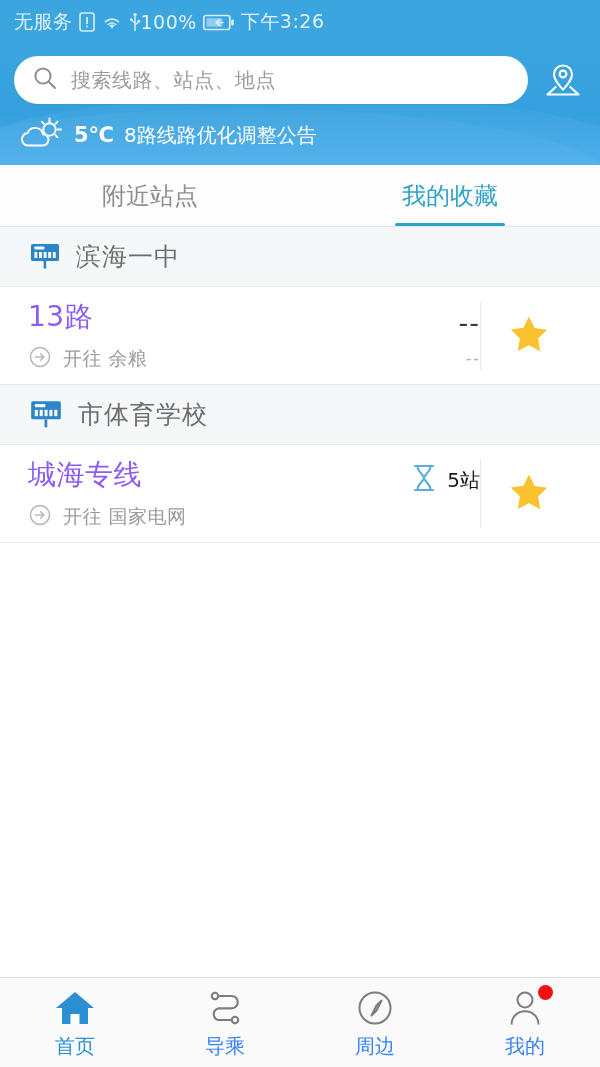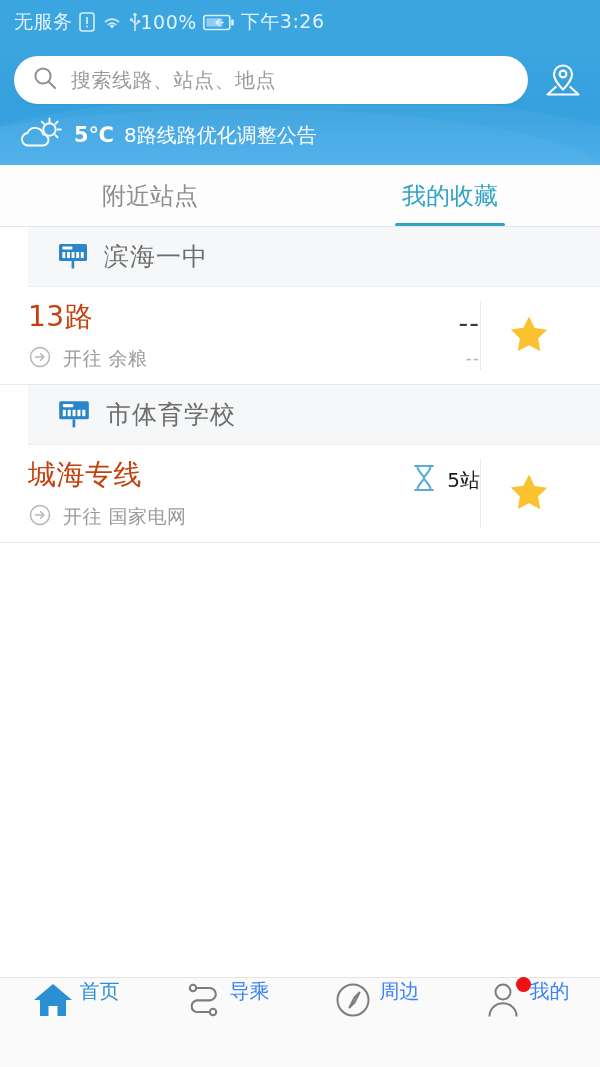--- a/index.html
+++ b/index.html
@@ -64,49 +64,48 @@
   .tab .underline { position:absolute; bottom:0; left:50%; transform:translateX(-50%); width:110px; height:3px; background:transparent; border-radius:2px; }
   .tab.active .underline { background:#31a3c6; }
 
   
   .content { flex:1 1 auto; background:#fff; overflow:hidden; }
 
   .station-head {
     height:60px; background:#f6f7f8;
     display:flex; align-items:center; gap:14px; padding:0 28px;
     border-bottom:1px solid #ececec;
-    margin-left:28px;
   }
   .station-name { font-size:25px; color:#6c6c6c; letter-spacing:1px; }
 
   .route {
     height:97px; background:#fff; display:flex; align-items:center;
     padding:0 24px 0 28px; position:relative;
   }
   .route-main { flex:1 1 auto; display:flex; flex-direction:column; justify-content:center; gap:9px; }
-  .route-name { font-size:28px; color:#c2410c; letter-spacing:.5px; }
+  .route-name { font-size:28px; color:#8b5cf6; letter-spacing:.5px; }
   .route-dir { display:flex; align-items:center; gap:11px;text-align:center; }
   .route-dir-text { font-size:19px; color:#9a9a9a; letter-spacing:.5px; }
 
   .route-status { width:112px; display:flex; flex-direction:column; align-items:flex-end; justify-content:center; gap:10px; }
   .status-top { display:flex; align-items:center; gap:9px; }
   .status-main { font-size:20px; color:#1b1b1b; }
   .status-main.dim { font-size:27px; color:#3b3b3b; letter-spacing:1px; }
   .status-sub { font-size:17px; color:#b3b3b3; letter-spacing:1px; height:17px; }
 
   .route-fav { width:96px; display:flex; align-items:center; justify-content:center; border-left:1px solid #e9e9e9; align-self:stretch; margin:14px 0; }
 
   .list-sep { height:1px; background:#e9e9e9; }
 
   
   .bottomnav {
     flex:0 0 90px; background:#fafafa; border-top:1px solid #e4e4e4;
     display:flex; align-items:stretch;
   }
-  .navitem { flex:1 1 25%; display:flex; flex-direction:row; align-items:flex-start; justify-content:center; gap:5px; position:relative; }
+  .navitem { flex:1 1 25%; display:flex; flex-direction:column; align-items:center; justify-content:center; gap:5px; position:relative; }
   .nav-ico { height:42px; display:flex; align-items:flex-end; justify-content:center; position:relative; }
   .nav-label { font-size:20px; color:#3b82f6; }
   .navitem.active .nav-label { color:#2b8fd4; }
   .nav-badge { position:absolute; width:15px; height:15px; border-radius:50%; background:#ef1212; top:-1px; right:-6px; }
 </style>
 </head>
 <body>
 
 <div id="app">
 

